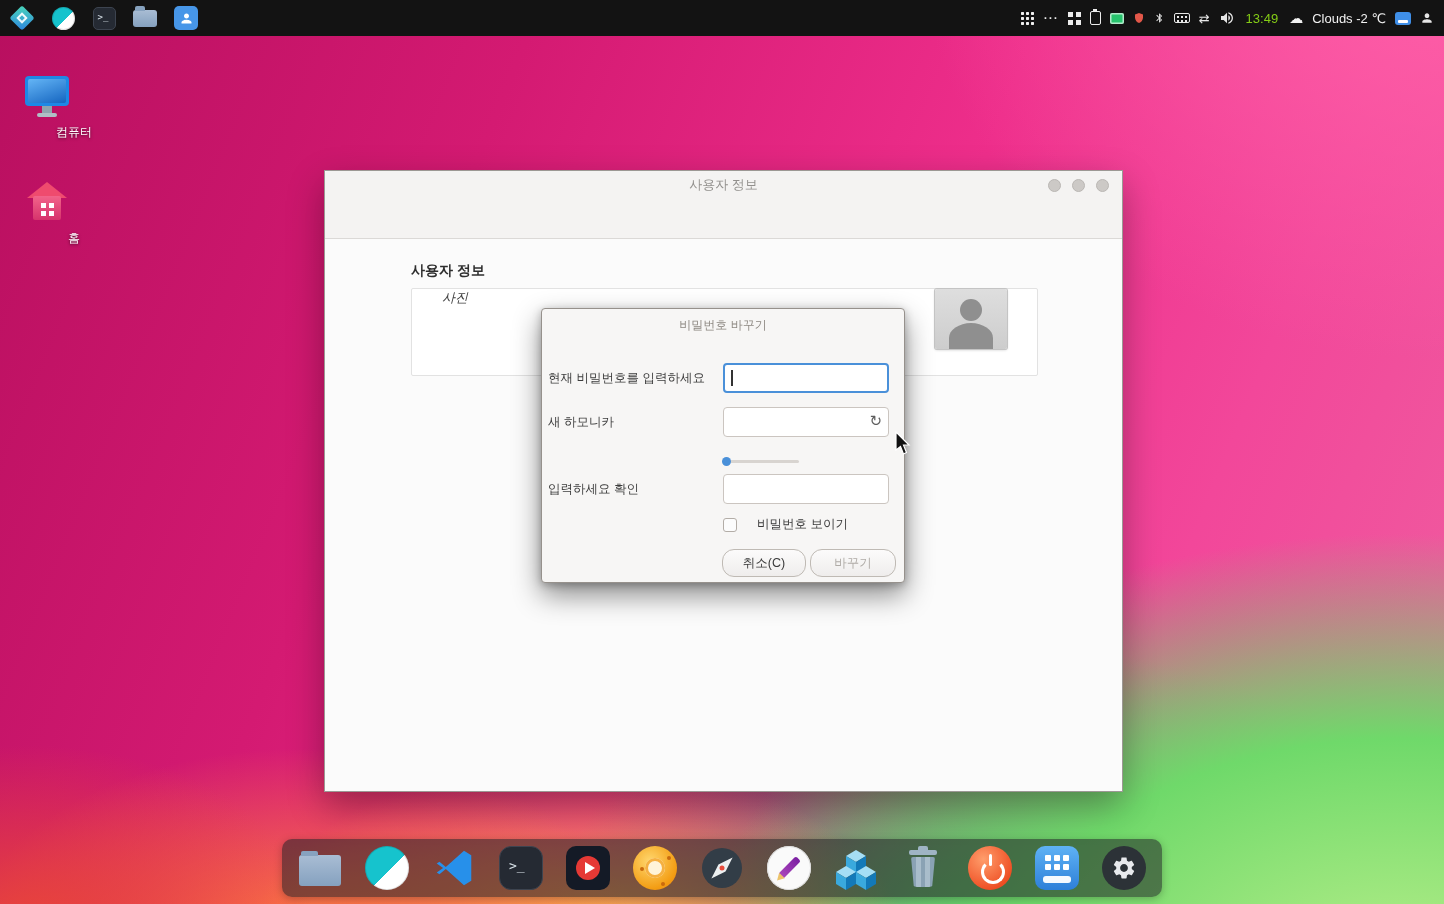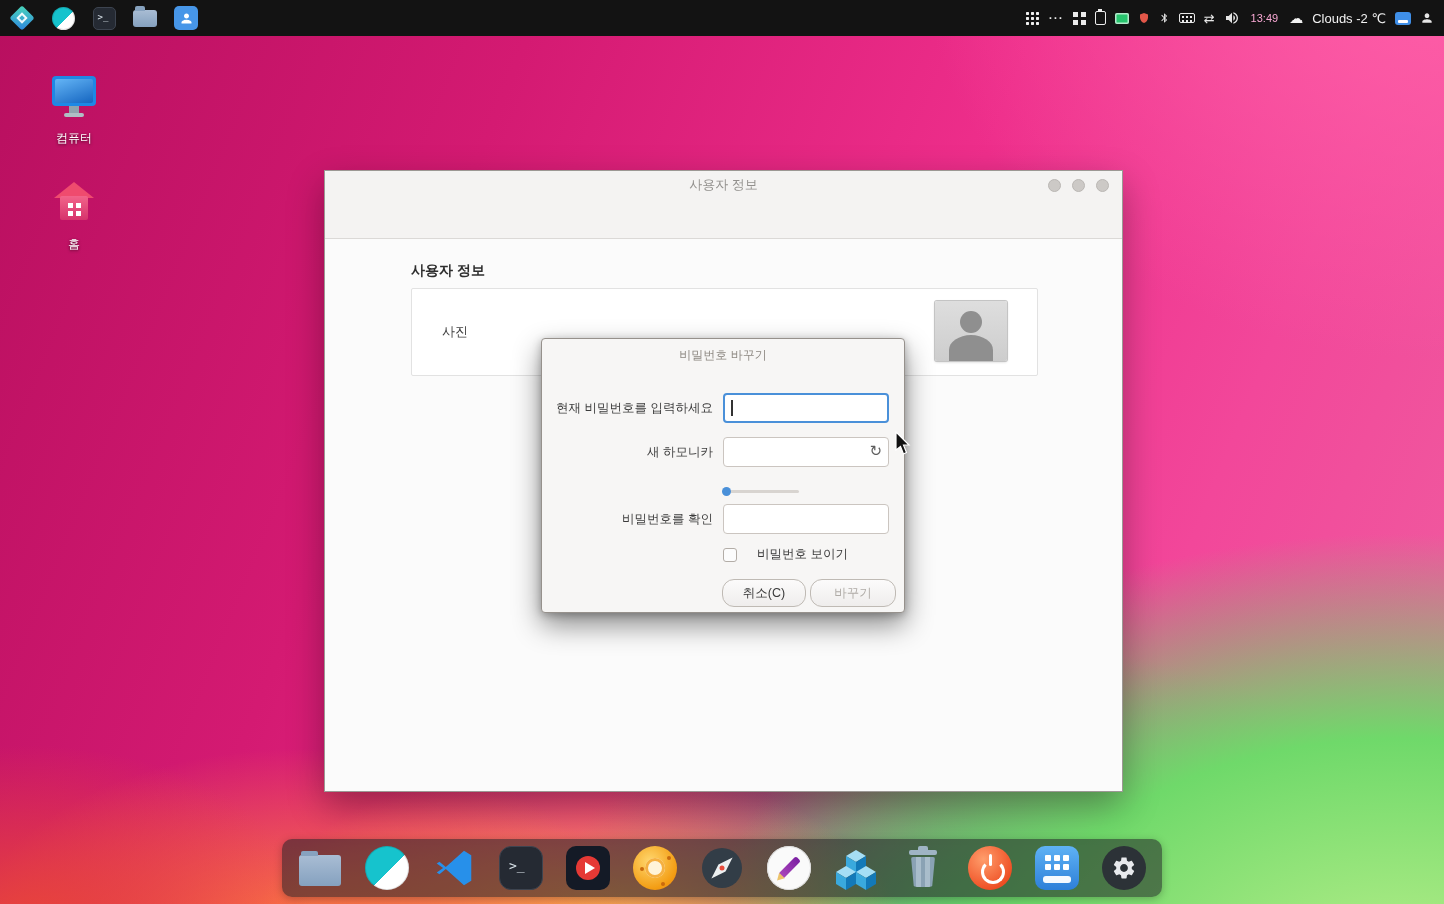--- a/index.html
+++ b/index.html
@@ -55,28 +55,28 @@
   .more-dots { color:#e8e8e8; font-size:15px; letter-spacing:1px; }
   .tiles { width:13px; height:13px; position:relative; }
   .tiles::before { content:""; position:absolute; left:0; top:0; width:5px; height:5px; background:#ececec;
       box-shadow:8px 0 #ececec, 0 8px #ececec, 8px 8px #ececec; }
   .clipb { width:11px; height:14px; border:1.5px solid #ececec; border-radius:2px; position:relative; }
   .clipb::before { content:""; position:absolute; left:2px; top:-3px; width:4px; height:3px; background:#ececec; }
   .greenrec { width:14px; height:11px; background:#27c46d; border-radius:2px; box-shadow:inset 0 0 0 1.5px rgba(255,255,255,.65); }
   .kbd { width:16px; height:10px; border:1.3px solid #e8e8e8; border-radius:2px;
       background-image:radial-gradient(circle,#e8e8e8 0.8px, rgba(0,0,0,0) 0.9px); background-size:4px 4px; background-position:1px 1px; }
   .io-arrows { font-size:13px; color:#e8e8e8; }
-  .tray-time { font-size:11px; color:#f9a8d4; padding:0 2px; }
+  .tray-time { font-size:13px; color:#84cc16; padding:0 2px; }
   .cloud-glyph { font-size:14px; color:#f2f2f2; }
   .weather-text { font-size:13px; color:#f2f2f2; }
   .lang-ind { width:16px; height:13px; background:#3f8fe8; border-radius:3px; position:relative; }
   .lang-ind::after { content:""; position:absolute; left:3px; bottom:2px; width:10px; height:3px; background:#fff; border-radius:1px; }
 
   
-  .desk-icon { position:absolute; left:24px; width:100px; display:flex; flex-direction:column; align-items:center; gap:12px; z-index:5; }
+  .desk-icon { position:absolute; left:24px; width:100px; display:flex; flex-direction:column; gap:6px; z-index:5; }
   .desk-label { color:#fff; font-size:12px; text-align:center; text-shadow:0 1px 3px rgba(0,0,0,.65); white-space:nowrap; }
 
   .ic-computer { width:46px; height:42px; position:relative; }
   .ic-computer .mon { position:absolute; left:1px; top:0; width:44px; height:30px; border-radius:4px;
       background:#1e88e5; padding:3px; }
   .ic-computer .scr { width:100%; height:100%; border-radius:2px; background:linear-gradient(160deg,#64b5f6,#1565c0); }
   .ic-computer .stand { position:absolute; left:18px; top:30px; width:10px; height:7px; background:#90a4ae; }
   .ic-computer .base { position:absolute; left:13px; top:37px; width:20px; height:4px; background:#b0bec5; border-radius:2px; }
 
   .ic-home { width:46px; height:42px; position:relative; }
@@ -91,37 +91,37 @@
   .window { position:absolute; left:324px; top:170px; width:799px; height:622px; background:#fbfbfb;
       border:1px solid #9c9894; border-radius:0; box-shadow:0 14px 34px rgba(0,0,0,.32); z-index:10; }
   .win-titlebar { position:absolute; top:0; left:0; right:0; height:68px; background:#f4f3f2;
       border-bottom:1px solid #dbd9d7; border-radius:3px 3px 0 0; }
   .win-title { position:absolute; top:5px; left:0; right:0; text-align:center; font-size:13px; color:#92908d; }
   .win-controls { position:absolute; top:8px; right:13px; display:flex; gap:11px; }
   .win-dot { width:13px; height:13px; border-radius:50%; background:#ccc9c6; border:1px solid #bab7b4; }
   .win-body { position:absolute; top:69px; left:0; right:0; bottom:0; background:#fbfbfb; border-radius:0 0 3px 3px; }
   .win-heading { position:absolute; top:22px; left:86px; font-size:14px; font-weight:bold; color:#2e2e2e; }
   .user-table { position:absolute; top:48px; left:86px; width:627px; background:#fff; border:1px solid #e2e2e2; border-radius:2px; }
-  .u-row { display:flex; align-items:center; padding-left:30px; border-bottom:1px solid #e8e8e8; }
+  .u-row { display:flex; padding-left:30px; border-bottom:1px solid #e8e8e8;font-style:italic; }
   .u-row:last-child { border-bottom:none; }
   .u-row .u-label { font-size:13px; color:#3f3f3f; }
   .u-row .u-value { margin-left:auto; margin-right:30px; width:72px; text-align:center; font-size:13px; color:#3f3f3f; }
   .row-photo { height:86px; } .row-name { height:44px; } .row-pass { height:44px; }
   .row-pass .u-value { font-weight:bold; letter-spacing:1.5px; font-size:12px; }
   .avatar { width:72px; height:60px; background:linear-gradient(#dedede,#cdcdcd); position:relative; overflow:hidden;
       border-radius:2px; box-shadow:0 0 0 1px #c4c4c4, 0 1px 3px rgba(0,0,0,.2); }
   .avatar::before { content:""; position:absolute; left:25px; top:10px; width:22px; height:22px; border-radius:50%; background:#8f8f8f; }
   .avatar::after { content:""; position:absolute; left:14px; top:34px; width:44px; height:30px; border-radius:50% 50% 0 0; background:#8f8f8f; }
 
   
   .dialog { position:absolute; left:541px; top:308px; width:364px; height:275px; background:#f7f6f5;
       border:1px solid #96918c; border-radius:4px; z-index:40;
-      box-shadow:0 12px 28px rgba(0,0,0,.45), 0 2px 8px rgba(0,0,0,.25);margin-top:30px; }
+      box-shadow:0 12px 28px rgba(0,0,0,.45), 0 2px 8px rgba(0,0,0,.25); }
   .dlg-title { position:absolute; top:8px; left:0; right:0; text-align:center; font-size:12px; color:#8d8882; }
-  .dlg-label { position:absolute; left:6px; width:165px; text-align:right; font-size:12.5px; color:#3c3c3c; line-height:30px; }
+  .dlg-label { position:absolute; left:6px; width:165px; text-align:left; font-size:12.5px; color:#3c3c3c; line-height:30px; }
   .dlg-input { position:absolute; left:181px; width:166px; height:30px; background:#fff;
       border:1px solid #cbc5c0; border-radius:4px; }
   .dlg-input.focused { border:2px solid #4a90d9; }
   .caret { position:absolute; left:6px; top:5px; width:1.5px; height:16px; background:#333; }
   .regen { position:absolute; right:6px; top:4px; font-size:15px; color:#5f5f5f; font-family:"DejaVu Sans",sans-serif; }
   .strength-track { position:absolute; top:151px; left:181px; width:76px; height:3px; background:#d8d4d0; border-radius:2px; }
   .strength-handle { position:absolute; top:-3px; left:-1px; width:9px; height:9px; border-radius:50%; background:#4a90d9; }
   .dlg-check { position:absolute; top:207px; left:181px; display:flex; align-items:center; gap:20px;
       font-size:12.5px; color:#3a3a3a; }
   .checkbox-box { width:14px; height:14px; border:1px solid #b3ada7; border-radius:3px; background:#fcfcfc; }
@@ -303,21 +303,21 @@
 
     <div class="dlg-label" style="top:98px">새 하모니카</div>
     <div class="dlg-input" style="top:98px">
       <span class="regen">↻</span>
     </div>
 
     <div class="strength-track">
       <span class="strength-handle"></span>
     </div>
 
-    <div class="dlg-label" style="top:165px">비밀번호를 확인</div>
+    <div class="dlg-label" style="top:165px">입력하세요 확인</div>
     <div class="dlg-input" style="top:165px"></div>
 
     <div class="dlg-check">
       <span class="checkbox-box"></span>
       <span>비밀번호 보이기</span>
     </div>
 
     <div class="btn btn-cancel">취소(C)</div>
     <div class="btn btn-change">바꾸기</div>
   </div>

